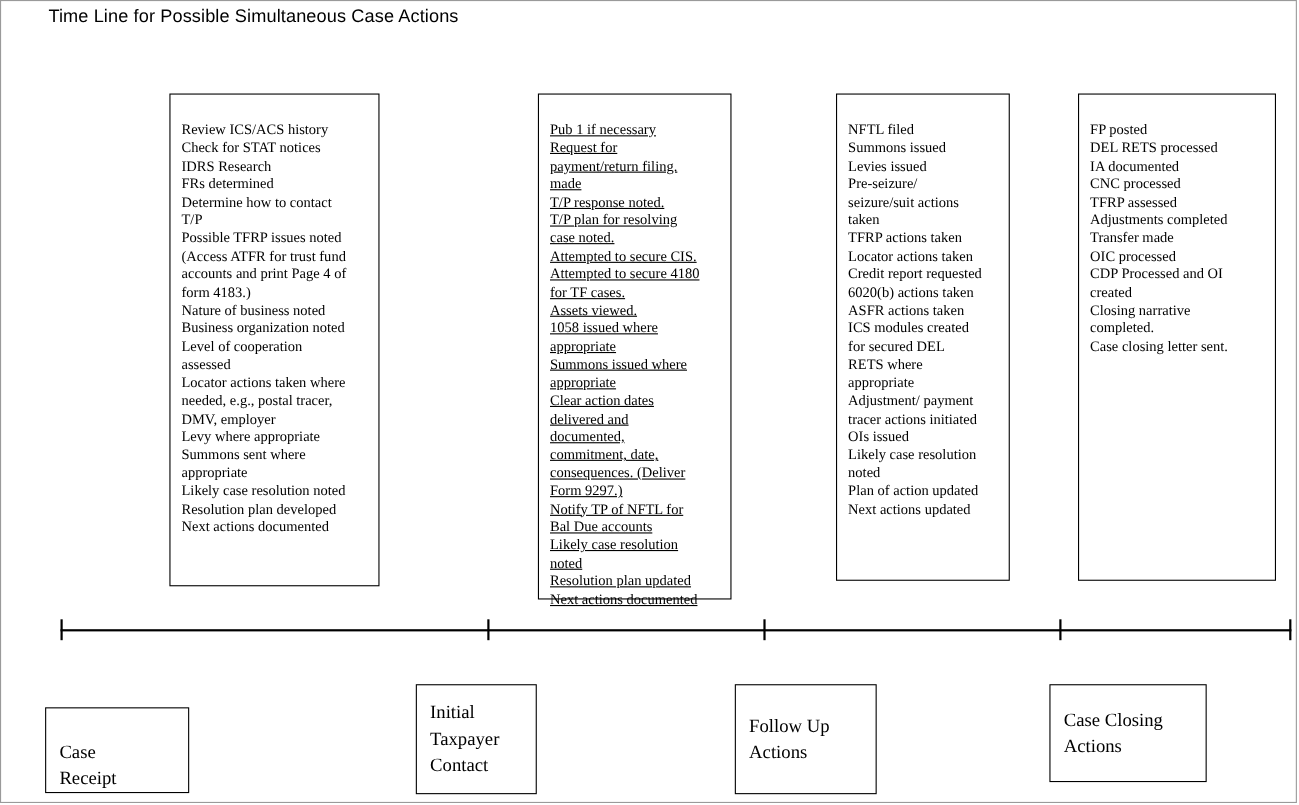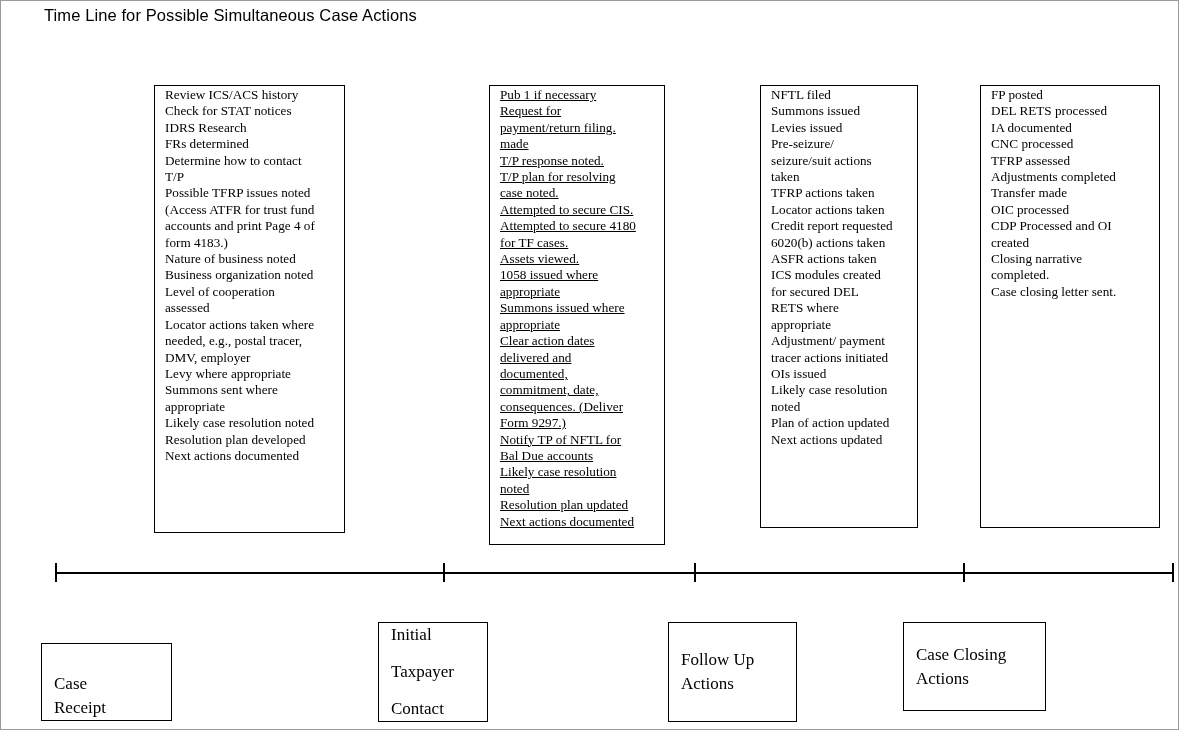--- a/index.html
+++ b/index.html
@@ -33,21 +33,21 @@
     white-space: nowrap;
     margin-left: 32px;
   }
 
   
   .action-box {
     position: absolute;
     border: 1.5px solid #000000;
     box-sizing: border-box;
     background: #ffffff;
-    padding: 1px 8px 6px 10px;
+    padding: 24px 8px 6px 10px;
   }
   .action-box ul {
     margin: 0;
     padding: 0;
     list-style: none;
   }
   .action-box li {
     font-family: "Liberation Serif", serif;
     font-size: 13.2px;
     line-height: 16.4px;
@@ -86,23 +86,23 @@
     justify-content: center;
     padding-left: 12px;
   }
   .phase-box .line {
     font-family: "Liberation Serif", serif;
     font-size: 17px;
     line-height: 24px;
     white-space: nowrap;
   }
   .phase-1 { left: 41px;  top: 643px; width: 131px; height: 78px; justify-content: flex-end; }
-  .phase-2 { left: 378px; top: 622px; width: 110px; height: 100px; justify-content: space-between; }
+  .phase-2 { left: 378px; top: 622px; width: 110px; height: 100px; }
   .phase-3 { left: 632px; top: 622px; width: 129px; height: 100px; margin-left: 36px; }
-  .phase-4 { left: 903px; top: 622px; width: 143px; height: 89px; }
+  .phase-4 { left: 954px; top: 622px; width: 143px; height: 89px; }
 </style>
 </head>
 <body>
 
 <div id="page-frame"></div>
 
 <div id="title">Time Line for Possible Simultaneous Case Actions</div>
 
 <div class="action-box box-1">
   <ul>

